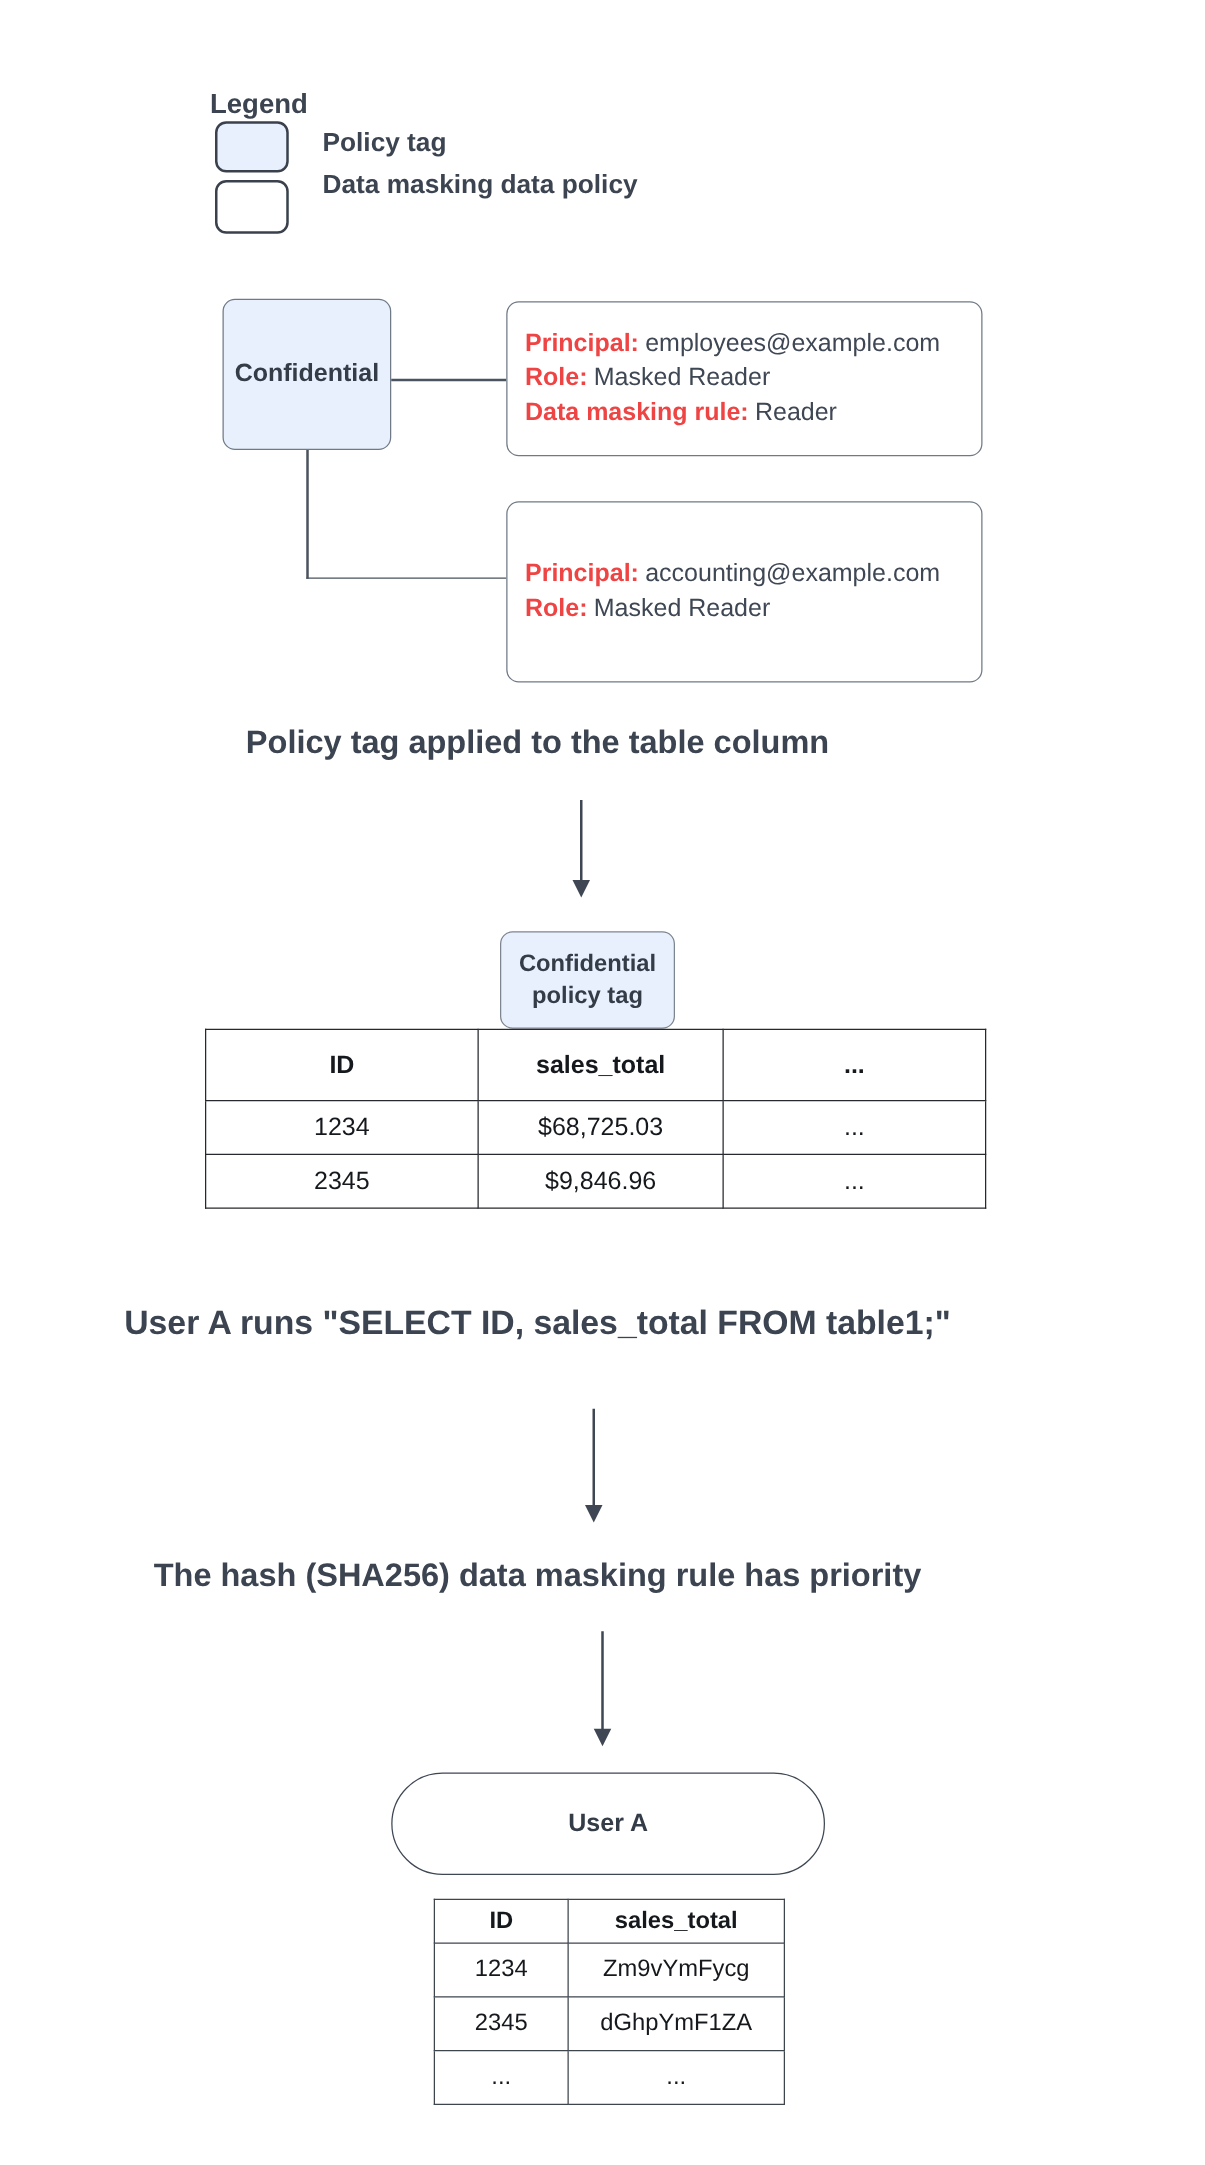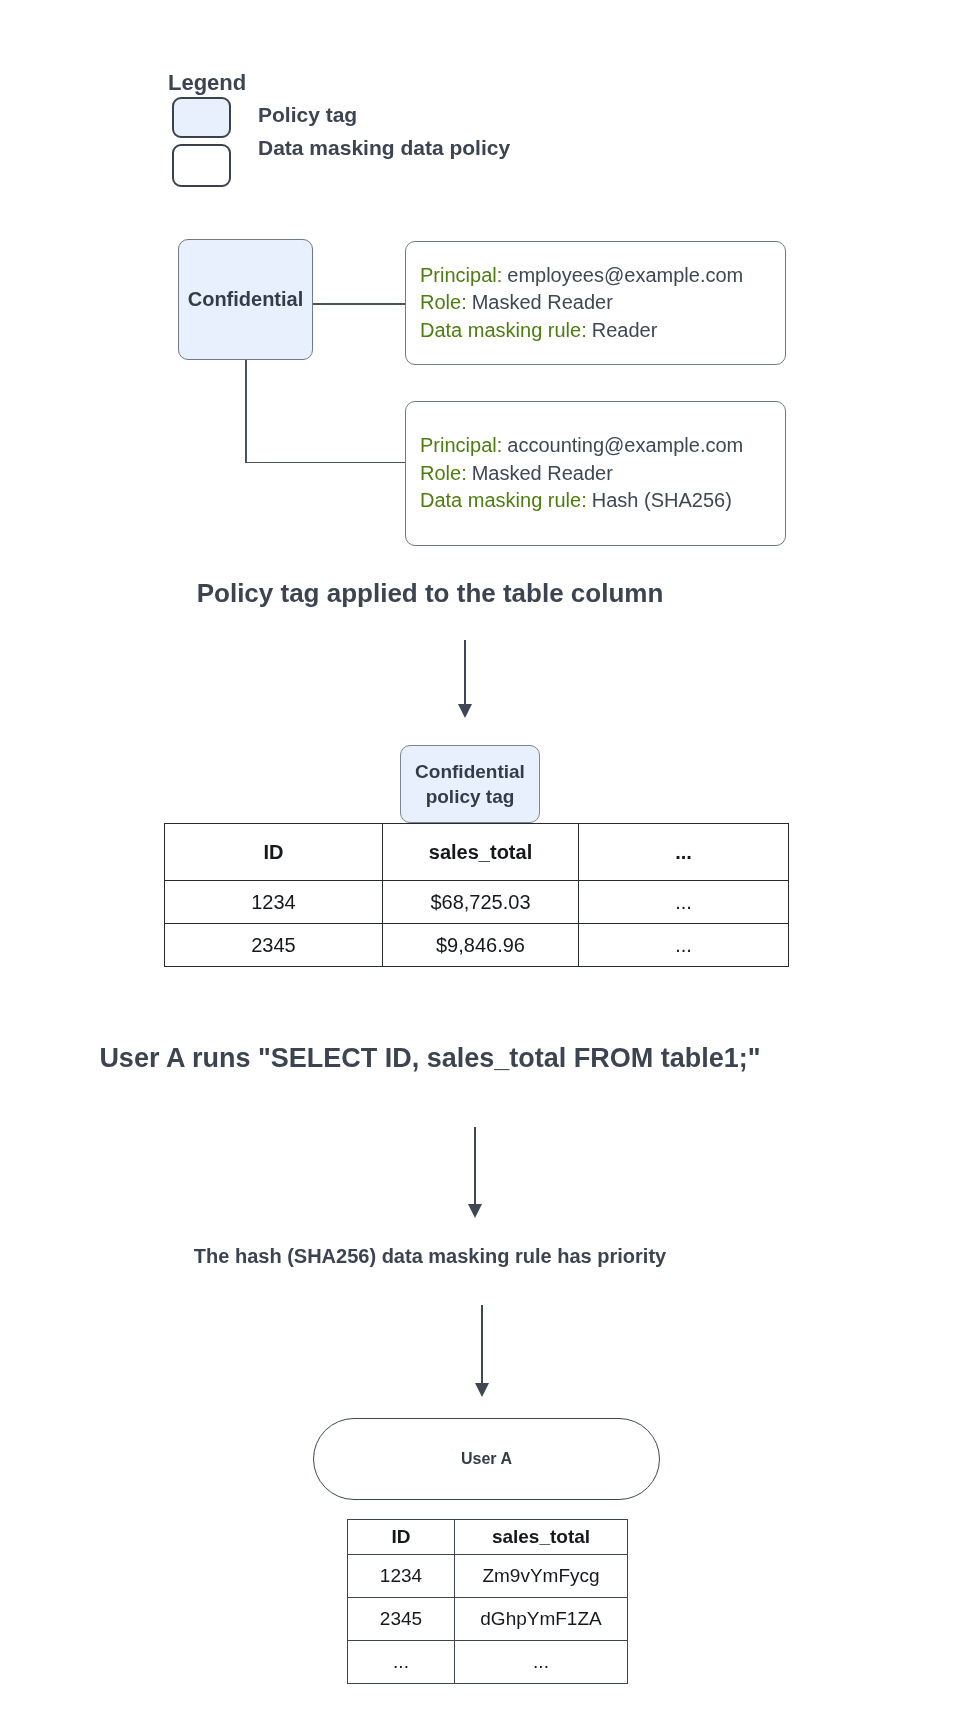--- a/index.html
+++ b/index.html
@@ -23,32 +23,32 @@
     display:flex;align-items:center;justify-content:center;
     font-size:20px;font-weight:bold;color:#333c47;
   }
 
   
   .policy-box{
     width:381px;background:#ffffff;border:1.6px solid #707a87;border-radius:10px;
     box-sizing:border-box;display:flex;flex-direction:column;justify-content:center;
     padding-left:14px;font-size:20px;line-height:27.5px;color:#3e4753;
   }
-  .policy-box .lbl{font-weight:normal;color:#4d7c0f;margin-right:5px;}
+  .policy-box .lbl{font-weight:bold;color:#ef4444;margin-right:5px;}
   .pb1{left:405px;top:241px;height:124px;}
   .pb2{left:405px;top:401px;height:145px;}
 
   
   .cline{background:#4a535e;}
 
   
   .h-center{left:0;width:860px;text-align:center;font-weight:bold;color:#3b4450;}
   .h1{top:578px;font-size:26px;}
   .tblock{top:1040px;font-size:27px;line-height:37px;}
-  .h2{top:1245px;font-size:20px;}
+  .h2{top:1245px;font-size:26px;}
 
   
   .aline{width:1.8px;background:#3e4753;}
   .ahead{width:0;height:0;border-left:7px solid transparent;border-right:7px solid transparent;border-top:14px solid #3e4753;}
 
   
   .badge{
     left:400px;top:745px;width:140px;height:78px;background:#e8f0fe;
     border:1.6px solid #7d8590;border-radius:10px;box-sizing:border-box;
     display:flex;flex-direction:column;align-items:center;justify-content:center;
@@ -60,21 +60,21 @@
   .t1{left:164px;top:823px;}
   .t1 th,.t1 td{border:1.8px solid #26292e;text-align:center;vertical-align:middle;padding:0;color:#15181c;}
   .t1 th{height:56px;font-size:20px;font-weight:bold;}
   .t1 td{height:42px;font-size:20px;font-weight:normal;}
   .t1 .c0{width:217px;}.t1 .c1{width:195px;}.t1 .c2{width:209px;}
 
   .oval{
     left:313px;top:1418px;width:347px;height:82px;background:#ffffff;
     border:1.6px solid #3e4753;border-radius:41px;box-sizing:border-box;
     display:flex;align-items:center;justify-content:center;
-    font-size:16px;font-weight:bold;color:#333c47;
+    font-size:20px;font-weight:bold;color:#333c47;
   }
 
   .t2{left:347px;top:1519px;}
   .t2 th,.t2 td{border:1.5px solid #3f454d;text-align:center;vertical-align:middle;padding:0;color:#15181c;}
   .t2 th{height:34px;font-size:19px;font-weight:bold;}
   .t2 td{height:42px;font-size:19px;font-weight:normal;}
   .t2 .c0{width:106px;}.t2 .c1{width:172px;}
 </style>
 </head>
 <body>
@@ -97,21 +97,20 @@
 
   <div class="abs policy-box pb1">
     <div><span class="lbl">Principal:</span><span>employees@example.com</span></div>
     <div><span class="lbl">Role:</span><span>Masked Reader</span></div>
     <div><span class="lbl">Data masking rule:</span><span>Reader</span></div>
   </div>
 
   <div class="abs policy-box pb2">
     <div><span class="lbl">Principal:</span><span>accounting@example.com</span></div>
     <div><span class="lbl">Role:</span><span>Masked Reader</span></div>
-    <div><span class="lbl">Data masking rule:</span><span>Hash (SHA256)</span></div>
   </div>
 
   <div class="abs h-center h1">Policy tag applied to the table column</div>
 
   <div class="abs aline" style="left:464px;top:640px;height:65px;"></div>
   <div class="abs ahead" style="left:458px;top:704px;"></div>
 
   <div class="abs badge">
     <div>Confidential</div>
     <div>policy tag</div>

